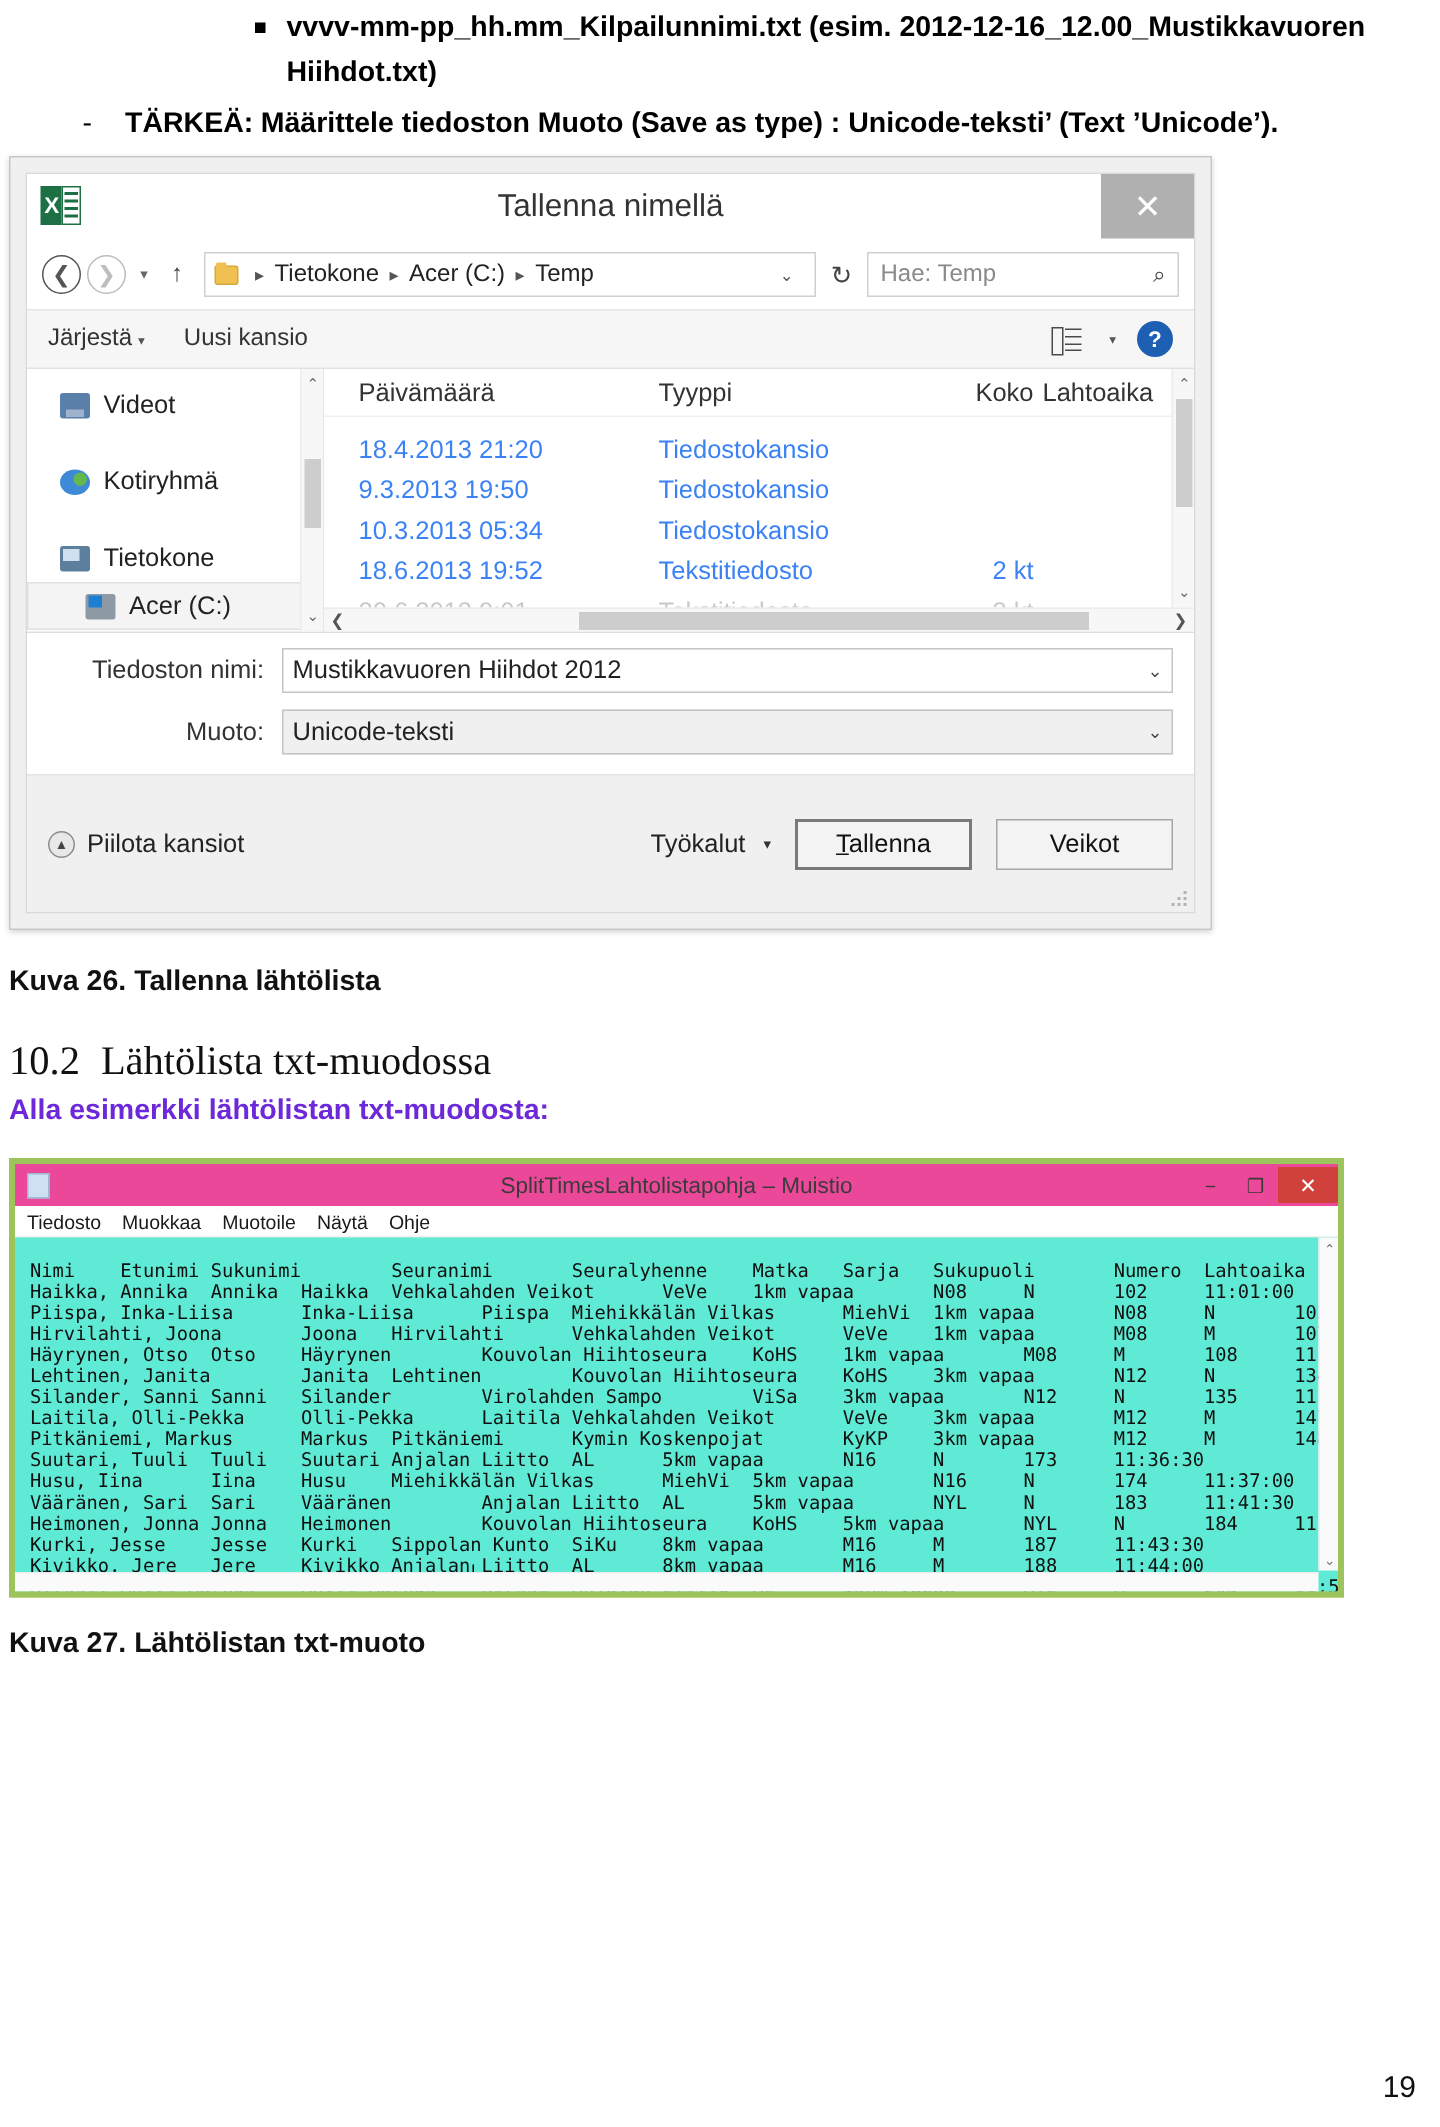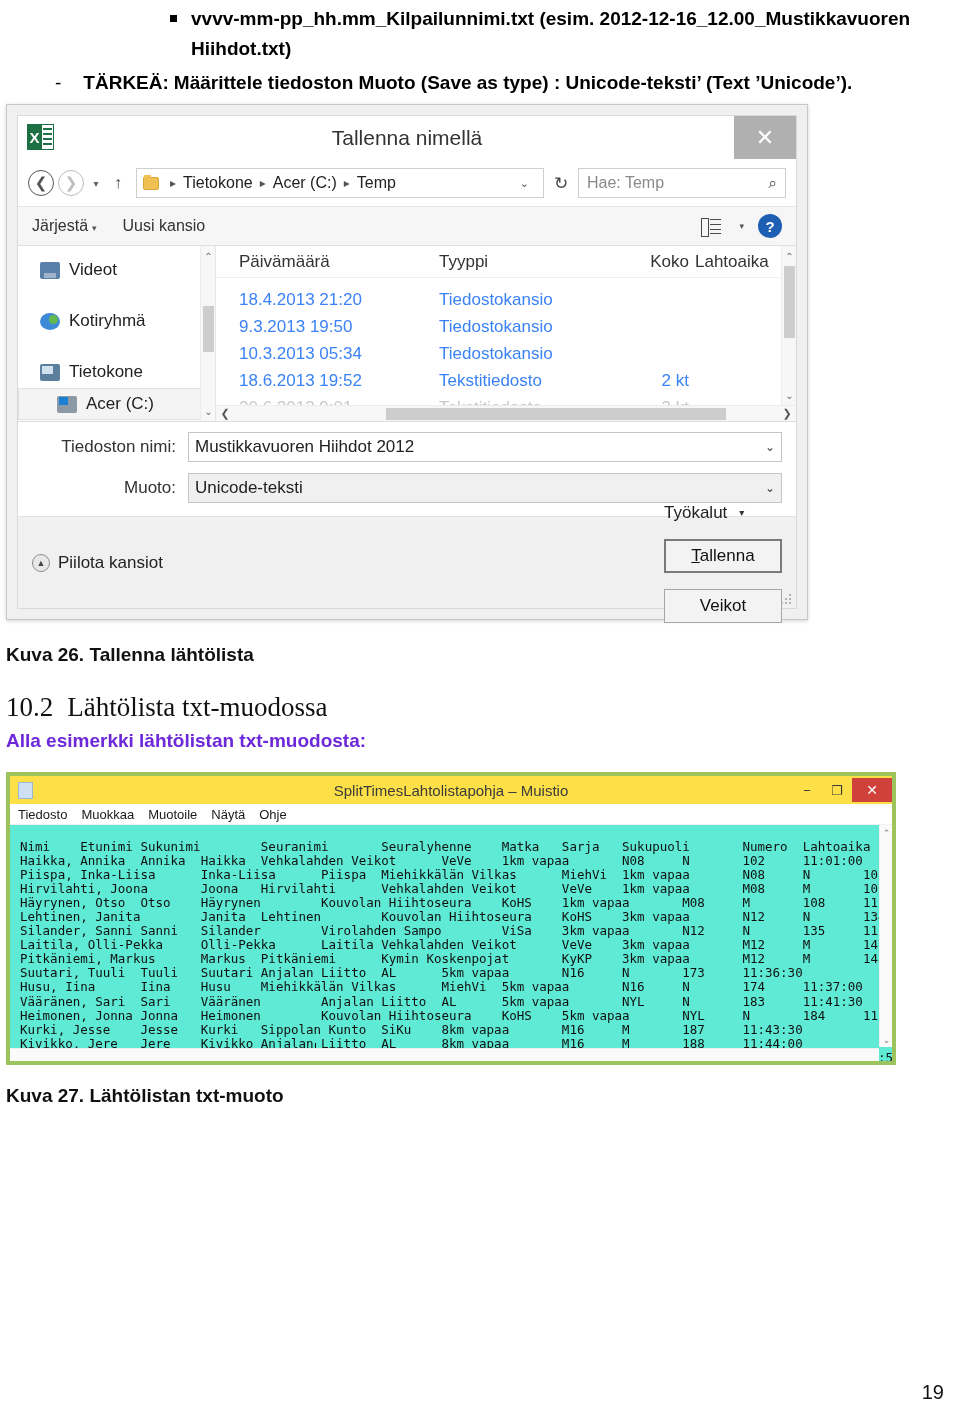--- a/index.html
+++ b/index.html
@@ -340,21 +340,21 @@
   .hide-folders {
     display:flex; align-items:center; gap:8px;
     font-size:17px; color:#222; cursor:pointer;
   }
   .hf-ico {
     width:18px;height:18px;border-radius:50%;
     border:1px solid #8e8e8e; background:#e8e8e8;
     display:flex;align-items:center;justify-content:center;
     font-size:9px;color:#444;
   }
-  .foot-right { margin-left:auto; display:flex; gap:16px;flex-direction:column; }
+  .foot-right { margin-left:auto; display:flex; align-items:center; gap:16px; }
   .tools-btn { font-size:17px; color:#222; cursor:pointer; display:flex; align-items:center; gap:12px;}
   .tools-caret{font-size:10px;color:#333;}
   .btn {
     width:118px; height:34px;
     border:1px solid #a6a6a6;
     background:#f3f3f3;
     display:flex;align-items:center;justify-content:center;
     font-size:17px;color:#111;cursor:pointer;
   }
   .btn.default { border:2px solid #7a7a7a; }
@@ -390,21 +390,21 @@
   .np {
     position:absolute; left:6px; top:772px;
     width:890px; height:293px;
     border:4px solid #9dc45c;
     background:#a8cb68;
     overflow:hidden;
   }
   .np-title {
     height:28px; position:relative;
     display:flex; align-items:center;
-    background:#fde047;
+    background:#ec4899;
   }
   .np-doc-ico {
     width:15px;height:17px;background:#cfe0f2;
     border:1px solid #9bb7d4; margin-left:8px; flex:0 0 auto;
   }
   .np-title-text {
     position:absolute; left:0; right:0;
     text-align:center; font-size:15px; color:#3b3b3b;
     pointer-events:none;
   }

